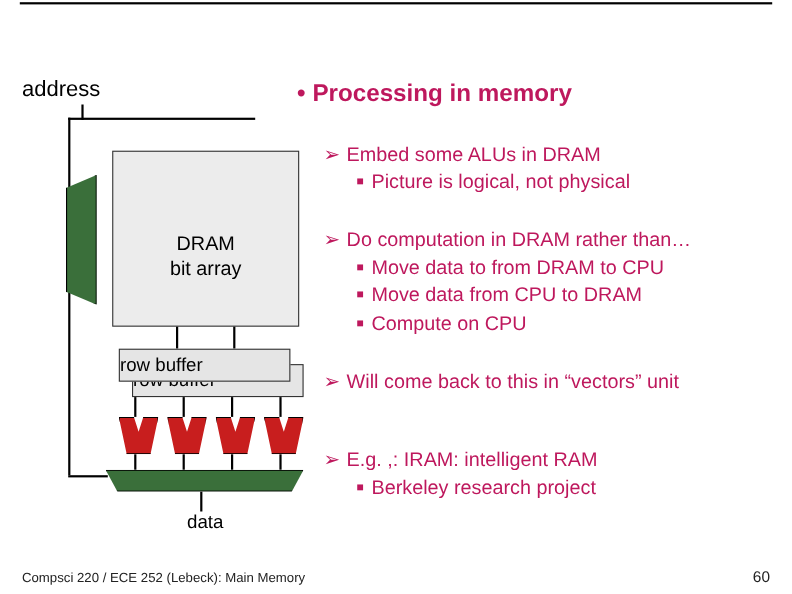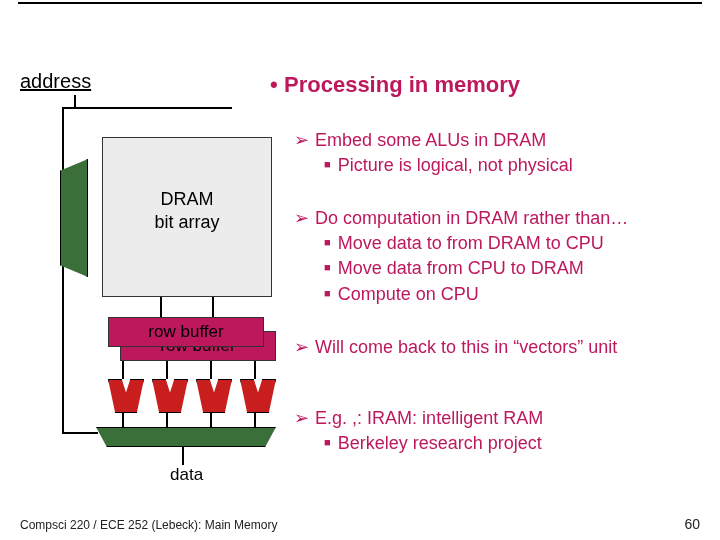--- a/index.html
+++ b/index.html
@@ -3,21 +3,21 @@
 <meta charset="utf-8">
 <style>
   * { box-sizing: border-box; margin: 0; padding: 0; }
   html, body { width: 720px; height: 540px; font-family: "Times New Roman", Georgia, serif; background: #fff; }
   .slide { position: relative; width: 720px; height: 540px; }
 
   .title-wrap { padding: 8px 20px 4px 20px; }
   .title { font-size: 30px; font-weight: normal; color: #111; }
   .title-rule { margin: 2px 18px 0 18px; height: 0; border-bottom: 2px solid #000; }
 
-  .address-label { position: absolute; left: 20px; top: 68px; font-size: 20px; font-family: Verdana, Arial, sans-serif; color: #000; text-decoration: underline; }
+  .address-label { position: absolute; left: 20px; top: 68px; font-size: 20px; font-family: Verdana, Arial, sans-serif; color: #000; }
 
   .bullets { position: absolute; left: 270px; top: 68px; width: 430px; font-family: Verdana, Arial, sans-serif; color: #be185d; }
   .b1 { font-size: 22px; font-weight: bold; line-height: 1.35; }
   .b1 .dot { display: inline-block; width: 14px; }
   .b2 { font-size: 18px; line-height: 1.4; margin-left: 24px; margin-top: 28px; }
   .b2 .arrow { margin-right: 6px; }
   .b3 { font-size: 18px; line-height: 1.4; margin-left: 54px; }
   .b3 .sq { font-size: 11px; position: relative; top: -3px; margin-right: 7px; }
   .gap { height: 18px; }
 
@@ -32,24 +32,24 @@
   .addr-vfeed { left: 52px; top: -2px; width: 2px; height: 14px; }
 
   
   .addr-vleft { left: 40px; top: 10px; width: 2px; height: 325px; }
 
   
   .decoder-left { left: 38px; top: 62px; width: 28px; height: 118px;
     clip-path: polygon(0% 10%, 100% 0%, 100% 100%, 0% 90%); }
 
   
-  .dram-box { position: absolute; left: 80px; top: 40px; width: 170px; height: 160px; border: 1px solid #333; background: #ececec; font-family: Verdana, Arial, sans-serif; font-size: 18px; text-align: center; padding-top: 50px; line-height: 1.3; }
+  .dram-box { position: absolute; left: 80px; top: 40px; width: 170px; height: 160px; border: 1px solid #333; background: #ececec; font-family: Verdana, Arial, sans-serif; font-size: 18px; text-align: center; padding-top: 72px; line-height: 1.3; }
 
   
-  .rowbuf { position: absolute; border: 1px solid #333; background: #be185d; font-family: Verdana, Arial, sans-serif; font-size: 17px; text-align: center; line-height: 28px; }
+  .rowbuf { position: absolute; border: 1px solid #333; background: #e5e5e5; font-family: Verdana, Arial, sans-serif; font-size: 17px; line-height: 28px; }
   .rowbuf1 { left: 86px; top: 220px; width: 156px; height: 30px; }
   .rowbuf2 { left: 98px; top: 234px; width: 156px; height: 30px; }
 
   
   .dram-rowbuf-v1 { left: 138px; top: 200px; width: 2px; height: 20px; }
   .dram-rowbuf-v2 { left: 190px; top: 200px; width: 2px; height: 20px; }
 
   
   .alus { position: absolute; left: 86px; top: 282px; width: 170px; height: 36px; }
   .alu { position: absolute; top:0; width: 36px; height: 34px; background: #c81e1e; border: 1px solid #000;

